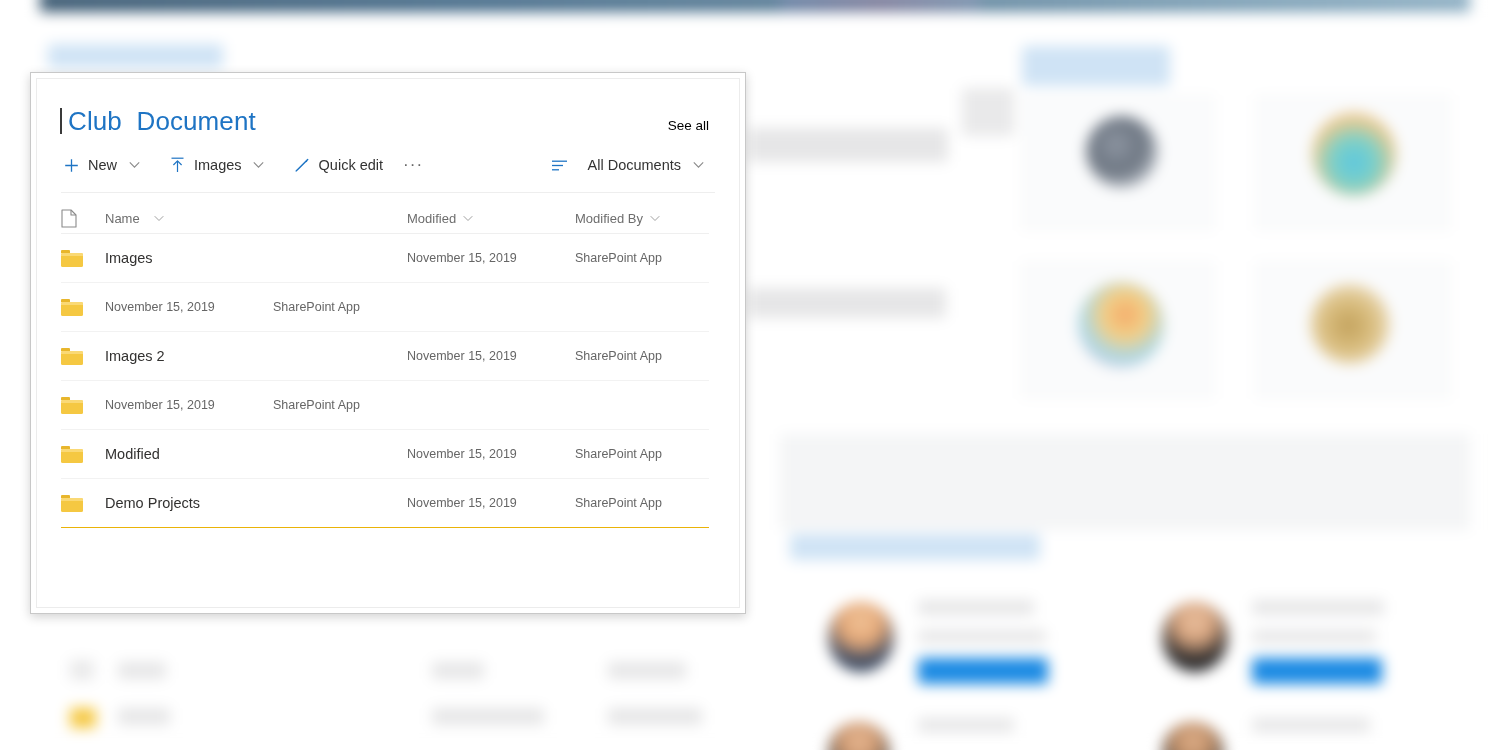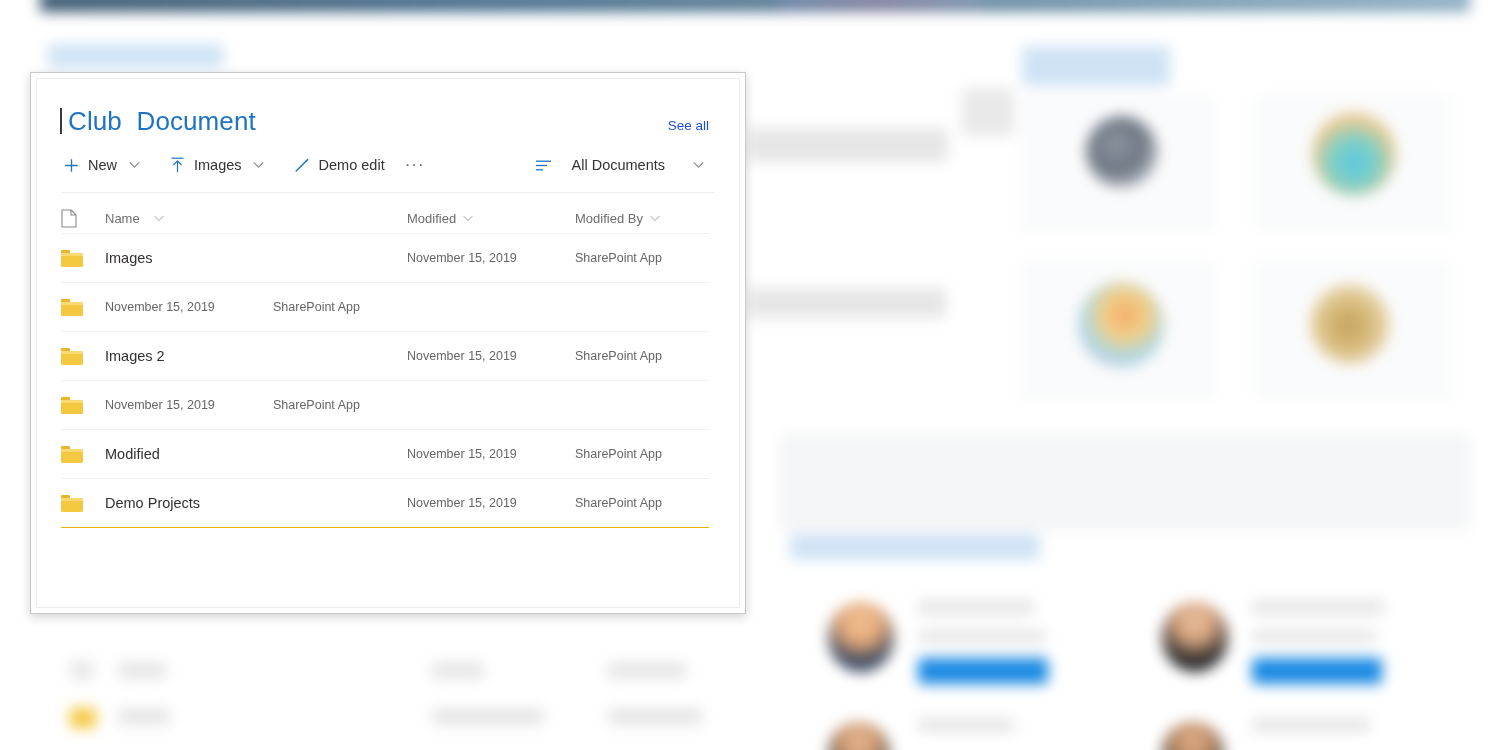--- a/index.html
+++ b/index.html
@@ -132,21 +132,21 @@
     display: inline-block;
     width: 2px;
     height: 26px;
     background: #3a3a3a;
     margin-right: 6px;
   }
   .wp-title .title-text { white-space: pre; }
 
   .see-all {
     font-size: 13.5px;
-    color: #1d4ed8;
+    color: #000000;
     margin-top: 10px;
     cursor: pointer;
     text-align: right;
   }
 
   
   .command-bar {
     display: flex;
     align-items: center;
     padding: 18px 30px 0 24px;
@@ -189,21 +189,21 @@
     align-items: center;
     justify-content: center;
     width: 28px; height: 28px;
     margin-left: 16px;
     color: #666;
     font-size: 17px;
     letter-spacing: 1px;
     cursor: pointer;
   }
   .cmd-spacer { flex: 1 1 auto; }
-  .view-cmd { margin-right: 16px; gap: 11px; }
+  .view-cmd { margin-right: 0; gap: 11px; }
 
   
   .cmd-sep {
     margin: 14px 24px 0 24px;
     height: 1px;
     background: #eeeeee;
   }
 
   
   .doc-table {
@@ -406,21 +406,21 @@
 
         <div class="cmd-gap"></div>
 
         <div class="cmd">
           <span class="cmd-icon">
             <svg width="16" height="16" viewBox="0 0 16 16" aria-hidden="true">
               <path d="M13.6 2.3L3.6 12.3L2.1 14.0L3.8 12.5L13.8 2.5Z" stroke="#1e74c4" stroke-width="1.2" fill="none" stroke-linejoin="round"></path>
               <path d="M11.9 3.9L12.9 4.9" stroke="#1e74c4" stroke-width="1.1" fill="none"></path>
             </svg>
           </span>
-          <span class="cmd-label">Demo edit</span>
+          <span class="cmd-label">Quick edit</span>
         </div>
 
         <div class="ellipsis-btn">···</div>
 
         <div class="cmd-spacer"></div>
 
         <div class="cmd view-cmd">
           <span class="cmd-icon">
             <svg width="17" height="13" viewBox="0 0 17 13" aria-hidden="true">
               <path d="M1 2.2h15" stroke="#1e74c4" stroke-width="1.3" fill="none"></path>

